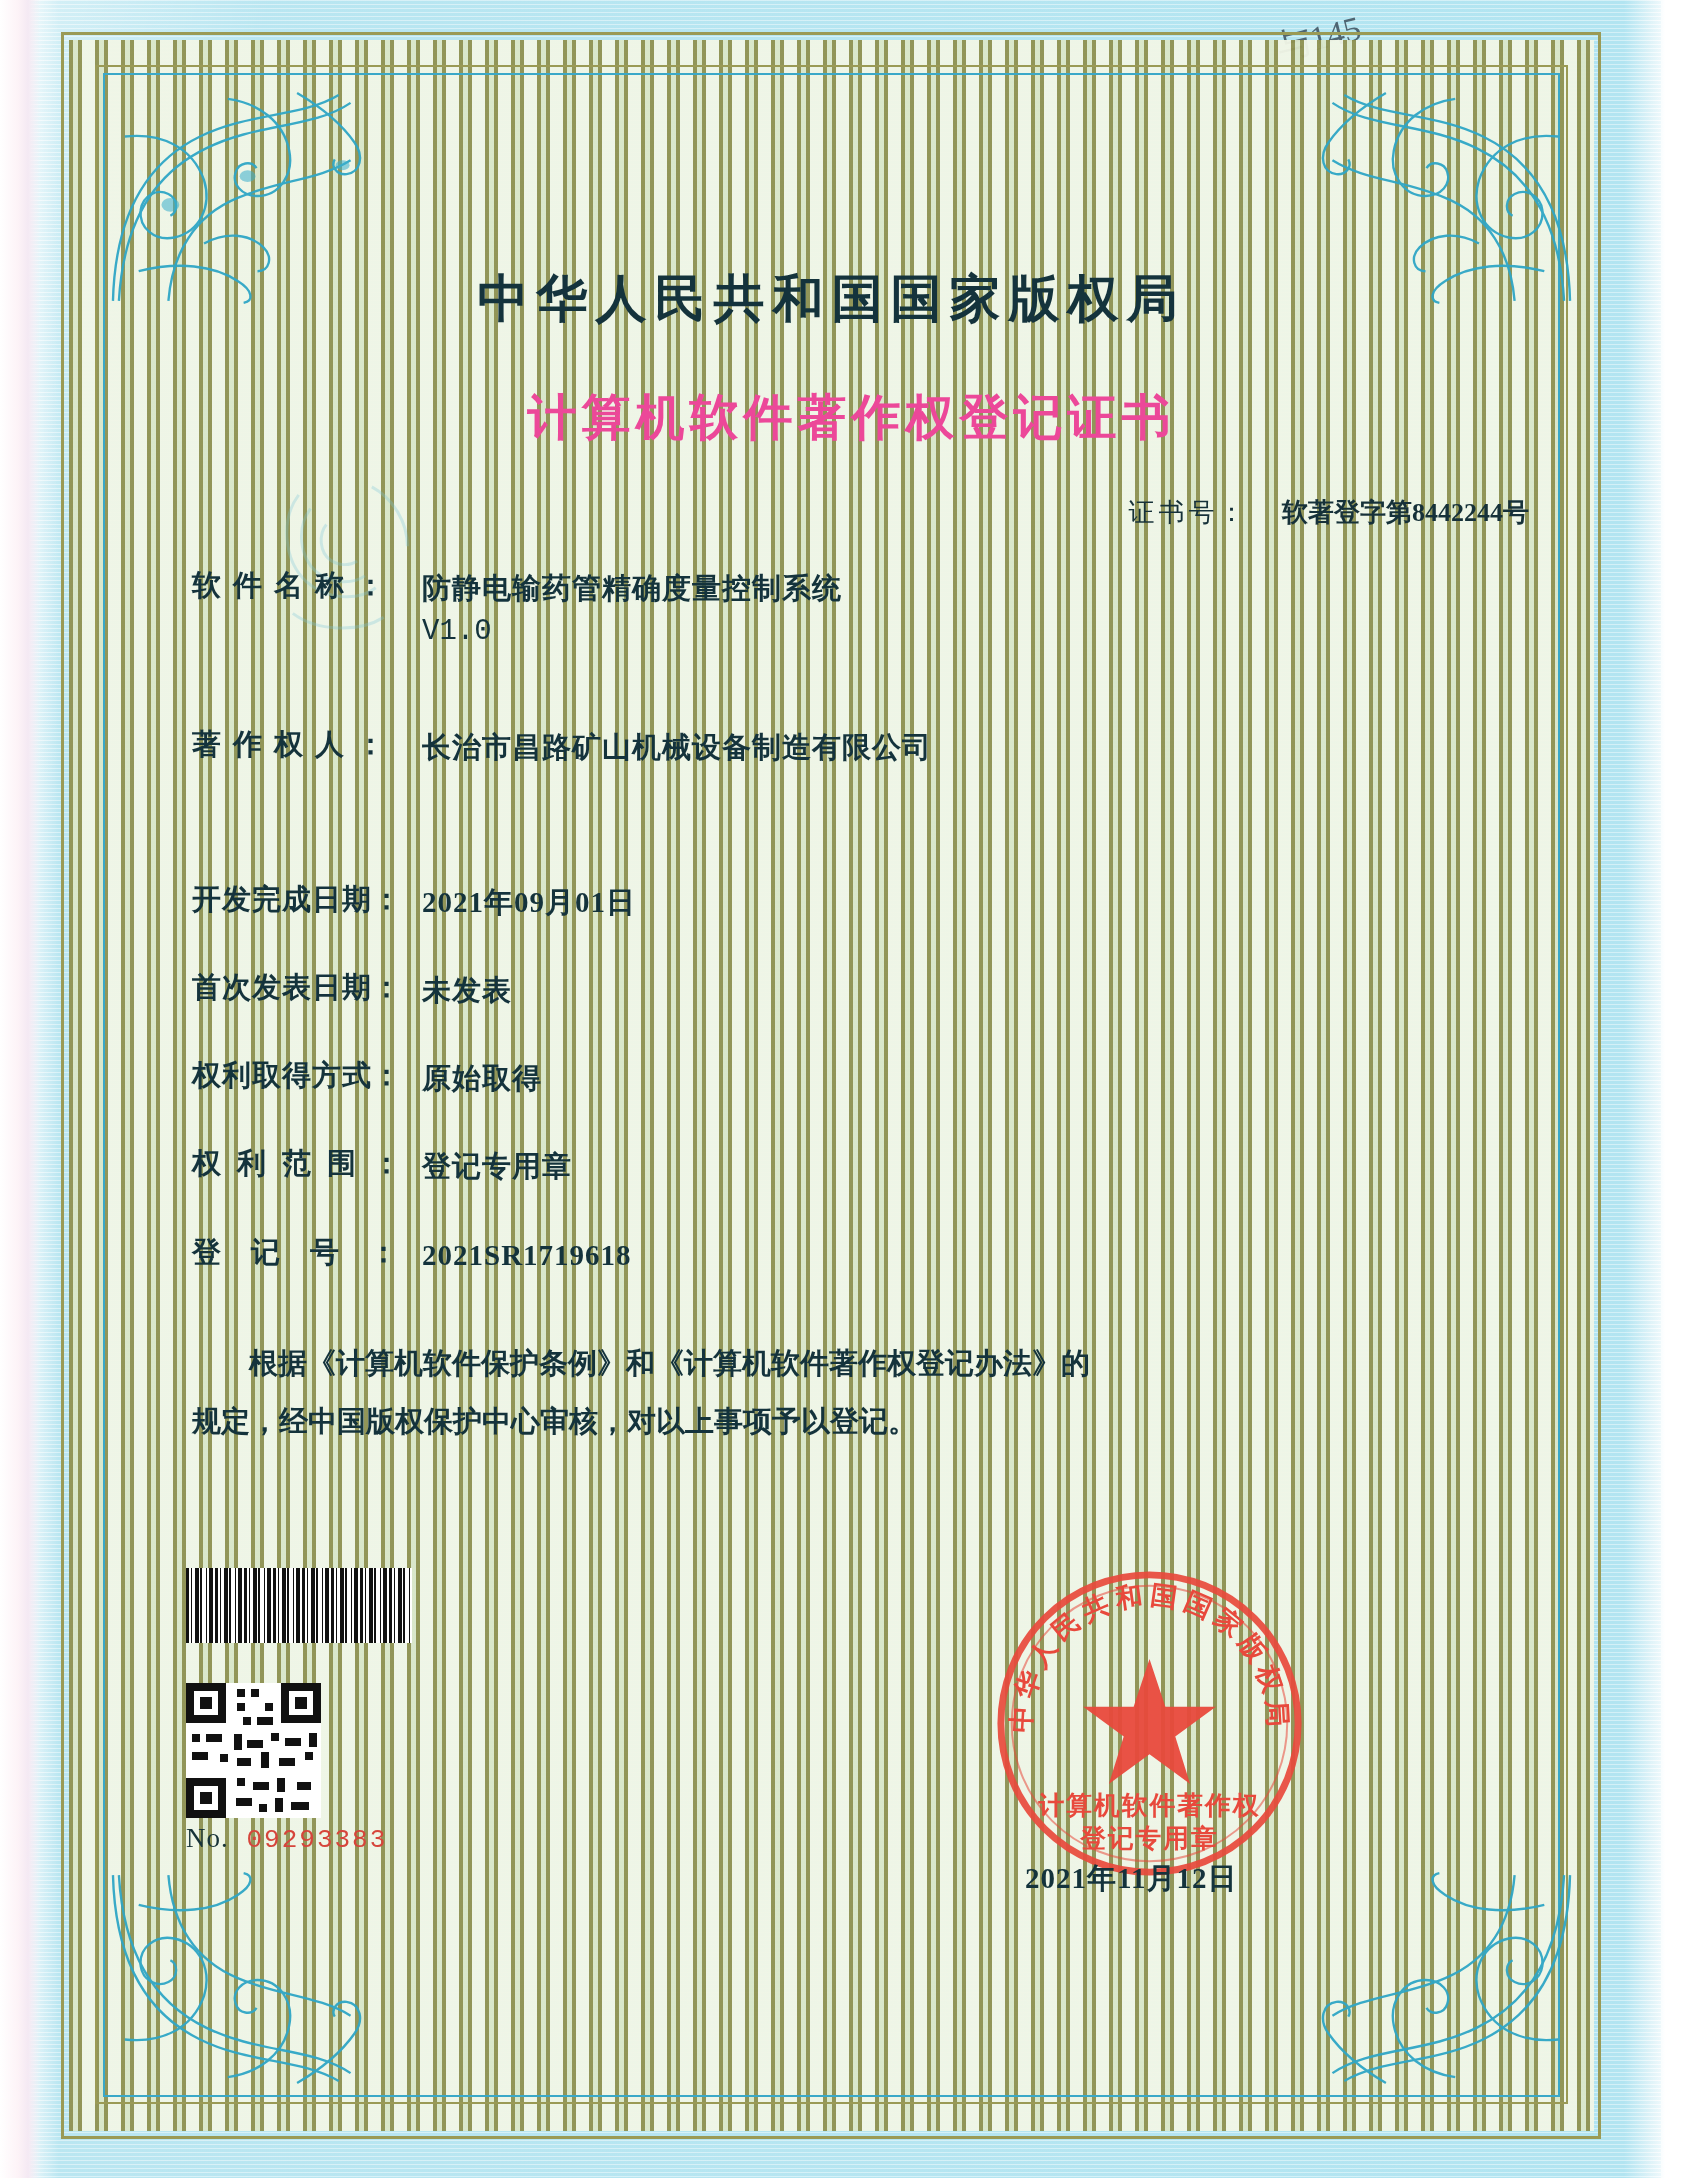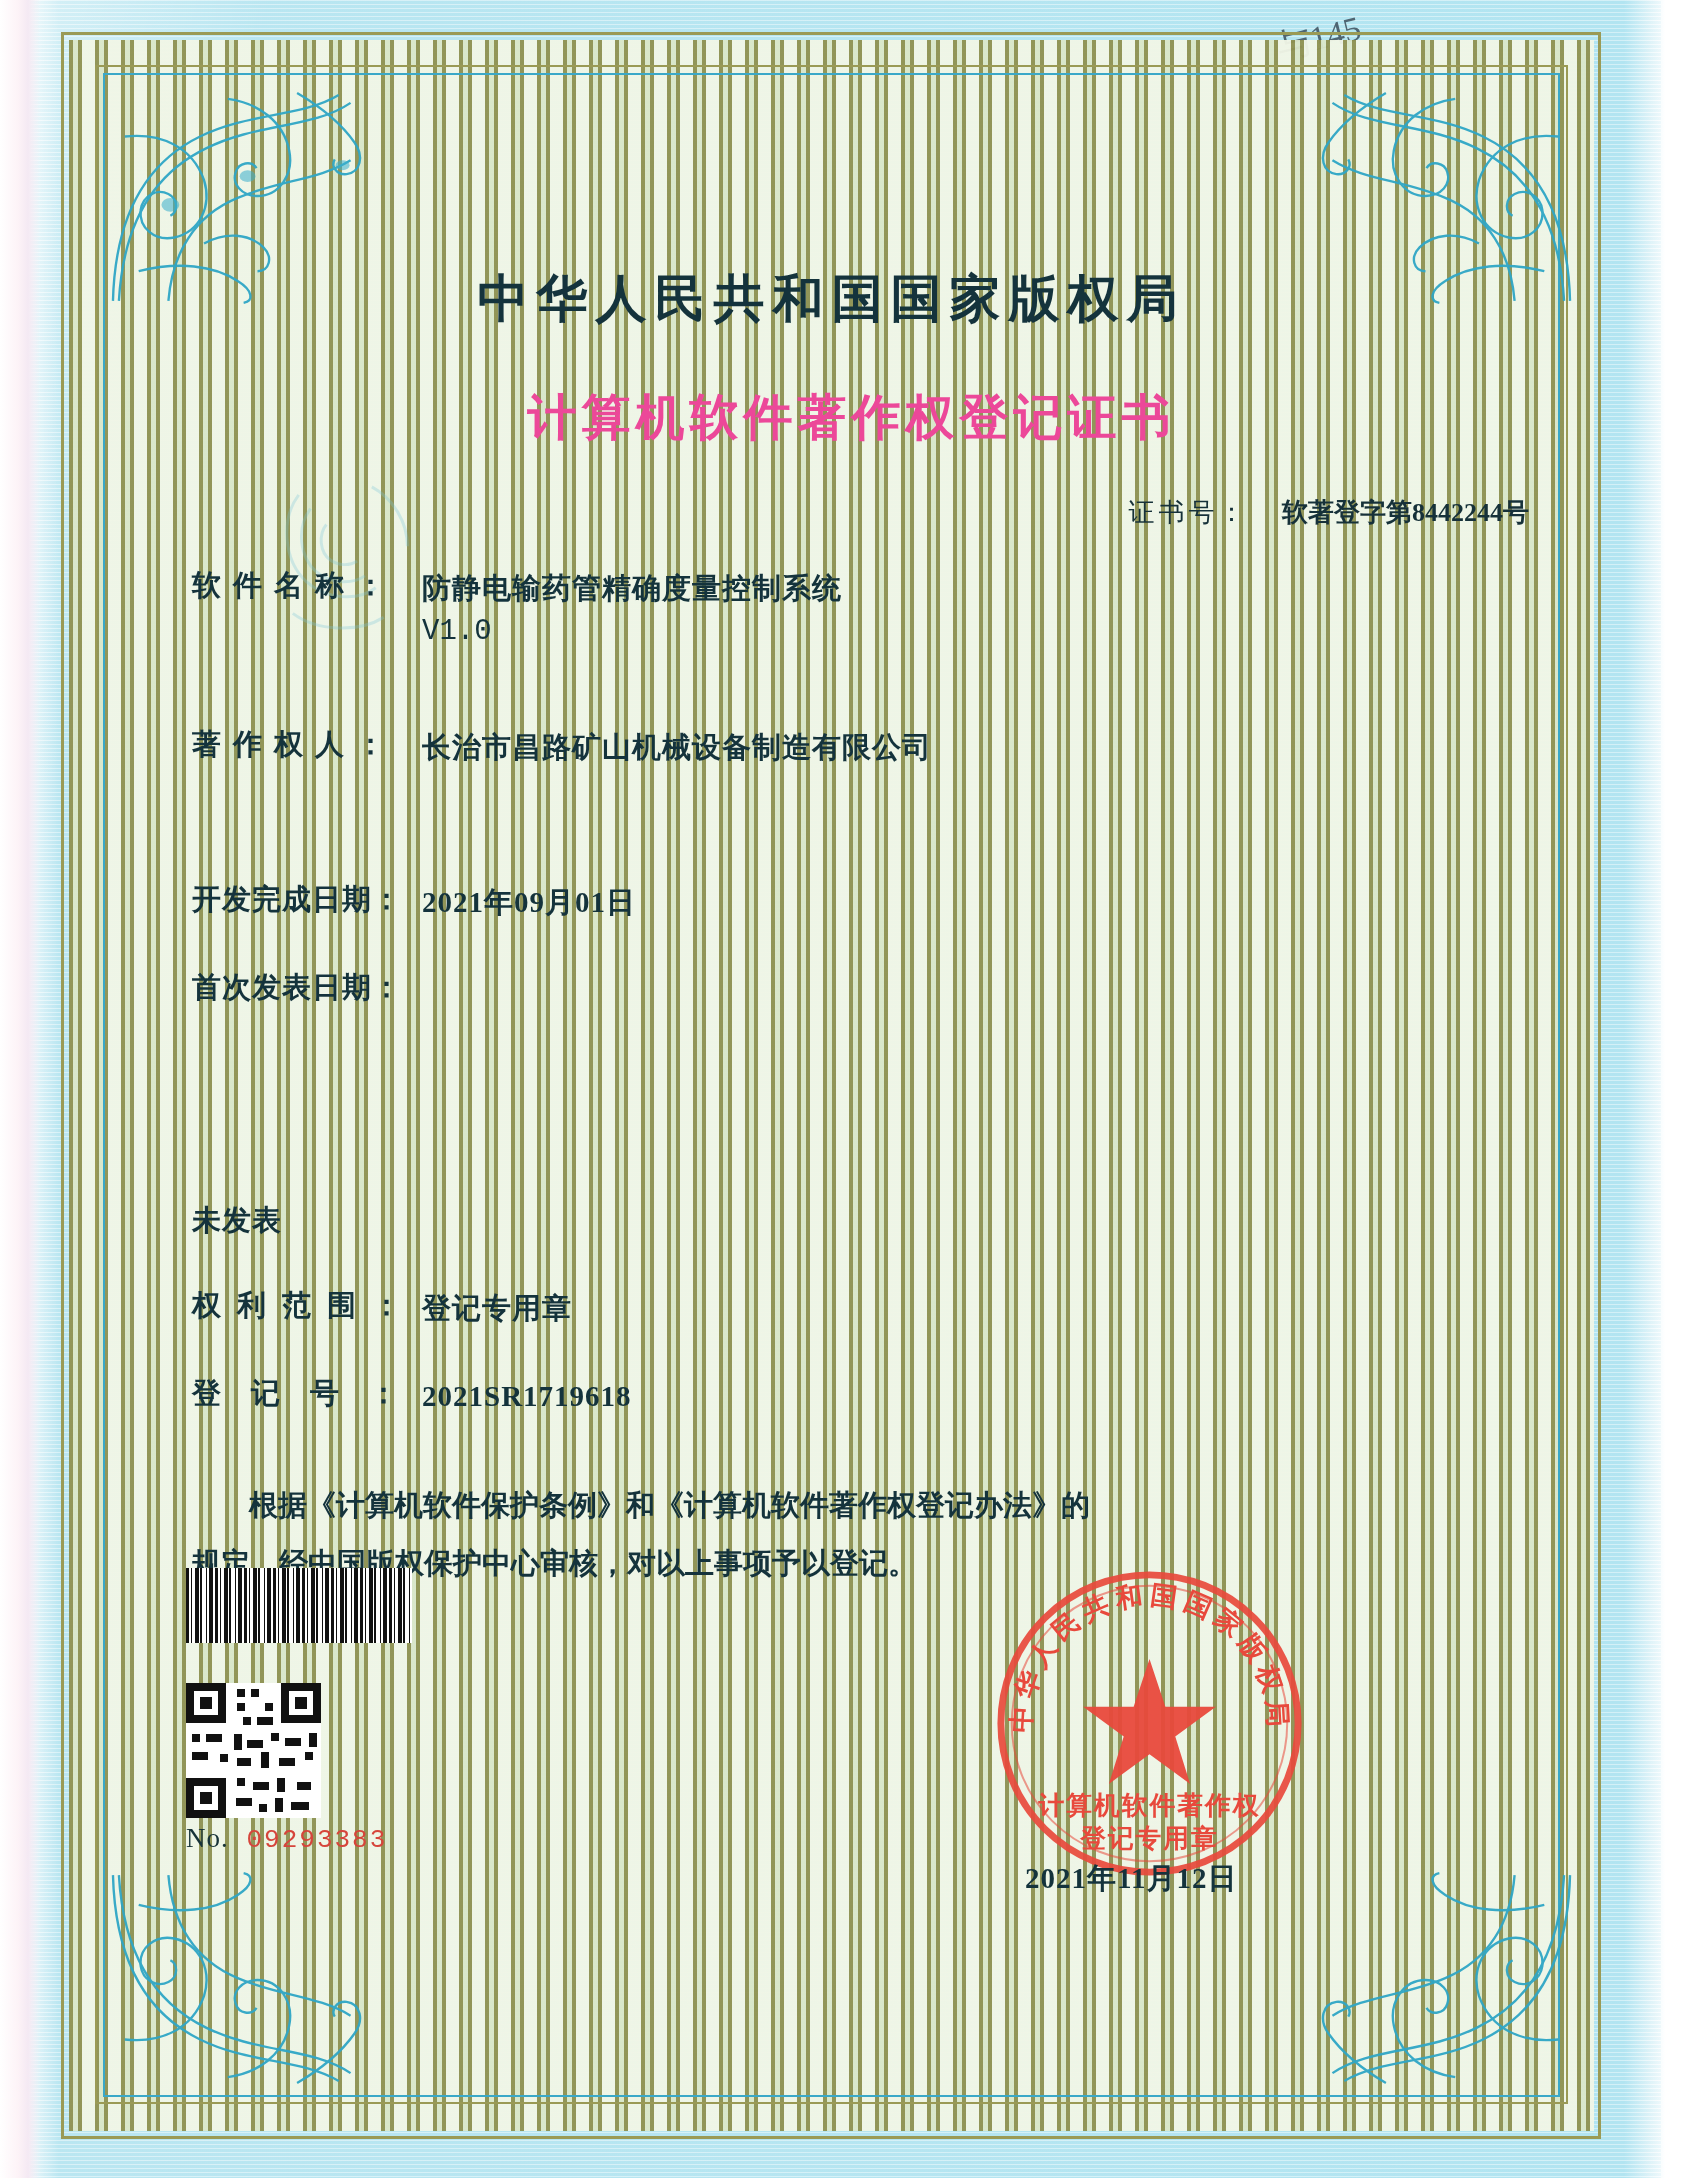--- a/index.html
+++ b/index.html
@@ -153,21 +153,21 @@
     line-height: 1.52;
   }
   .val .mono {
     font-family: "Liberation Mono", "DejaVu Sans Mono", monospace;
     font-weight: normal;
     letter-spacing: 0px;
   }
   #f-name   { margin-top: 36px; }
   #f-owner  { margin-top: 71px; }
   #f-dev    { margin-top: 111px; }
-  #f-pub    { margin-top: 44px; flex-direction: column; }
+  #f-pub    { margin-top: 44px; }
   #f-way    { margin-top: 44px; }
   #f-scope  { margin-top: 44px; }
   #f-reg    { margin-top: 44px; }
 
   #statement {
     margin-top: 57px;
     padding: 0 77px 0 89px;
     font-size: 29px;
     font-weight: bold;
     color: #14333c;
@@ -344,20 +344,24 @@
   <div class="field" id="f-dev">
     <div class="key sp0">开发完成日期：</div>
     <div class="val">2021年09月01日</div>
   </div>
 
   <div class="field" id="f-pub">
     <div class="key sp0">首次发表日期：</div>
     <div class="val">未发表</div>
   </div>
 
+  <div class="field" id="f-way">
+    <div class="key sp0">权利取得方式：</div>
+    <div class="val">原始取得</div>
+  </div>
 
   <div class="field" id="f-scope">
     <div class="key sp2">权利范围：</div>
     <div class="val">登记专用章</div>
   </div>
 
   <div class="field" id="f-reg">
     <div class="key sp3">登记号：</div>
     <div class="val">2021SR1719618</div>
   </div>

